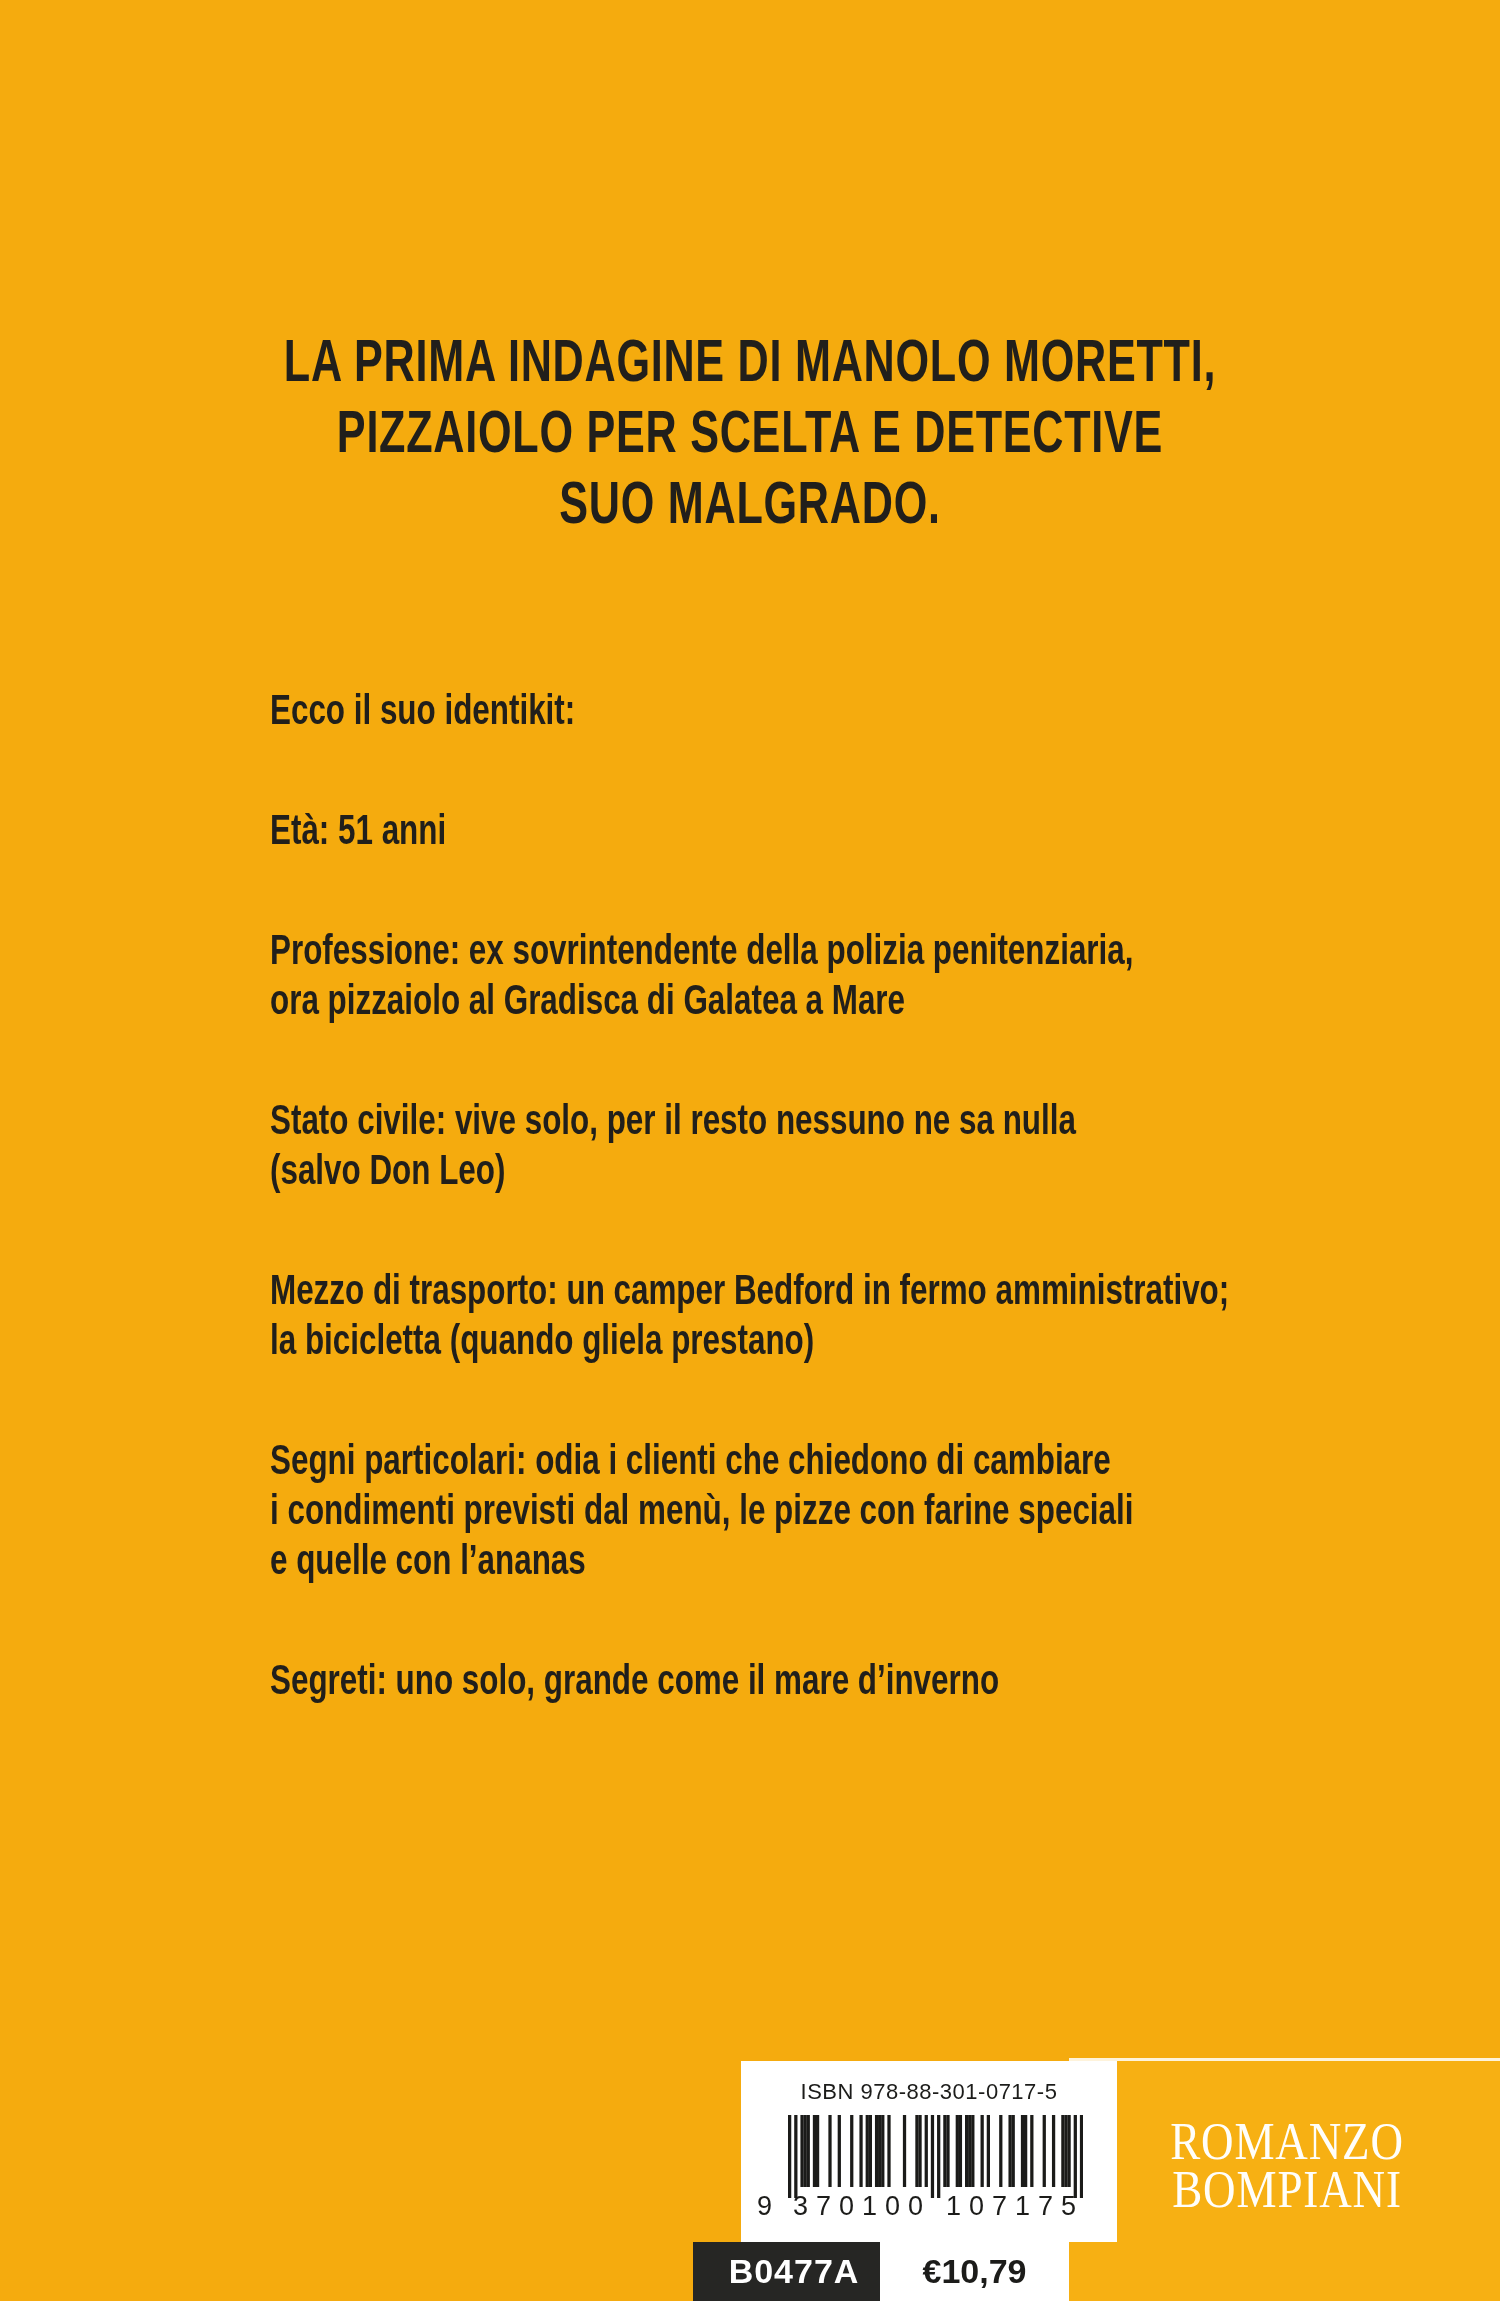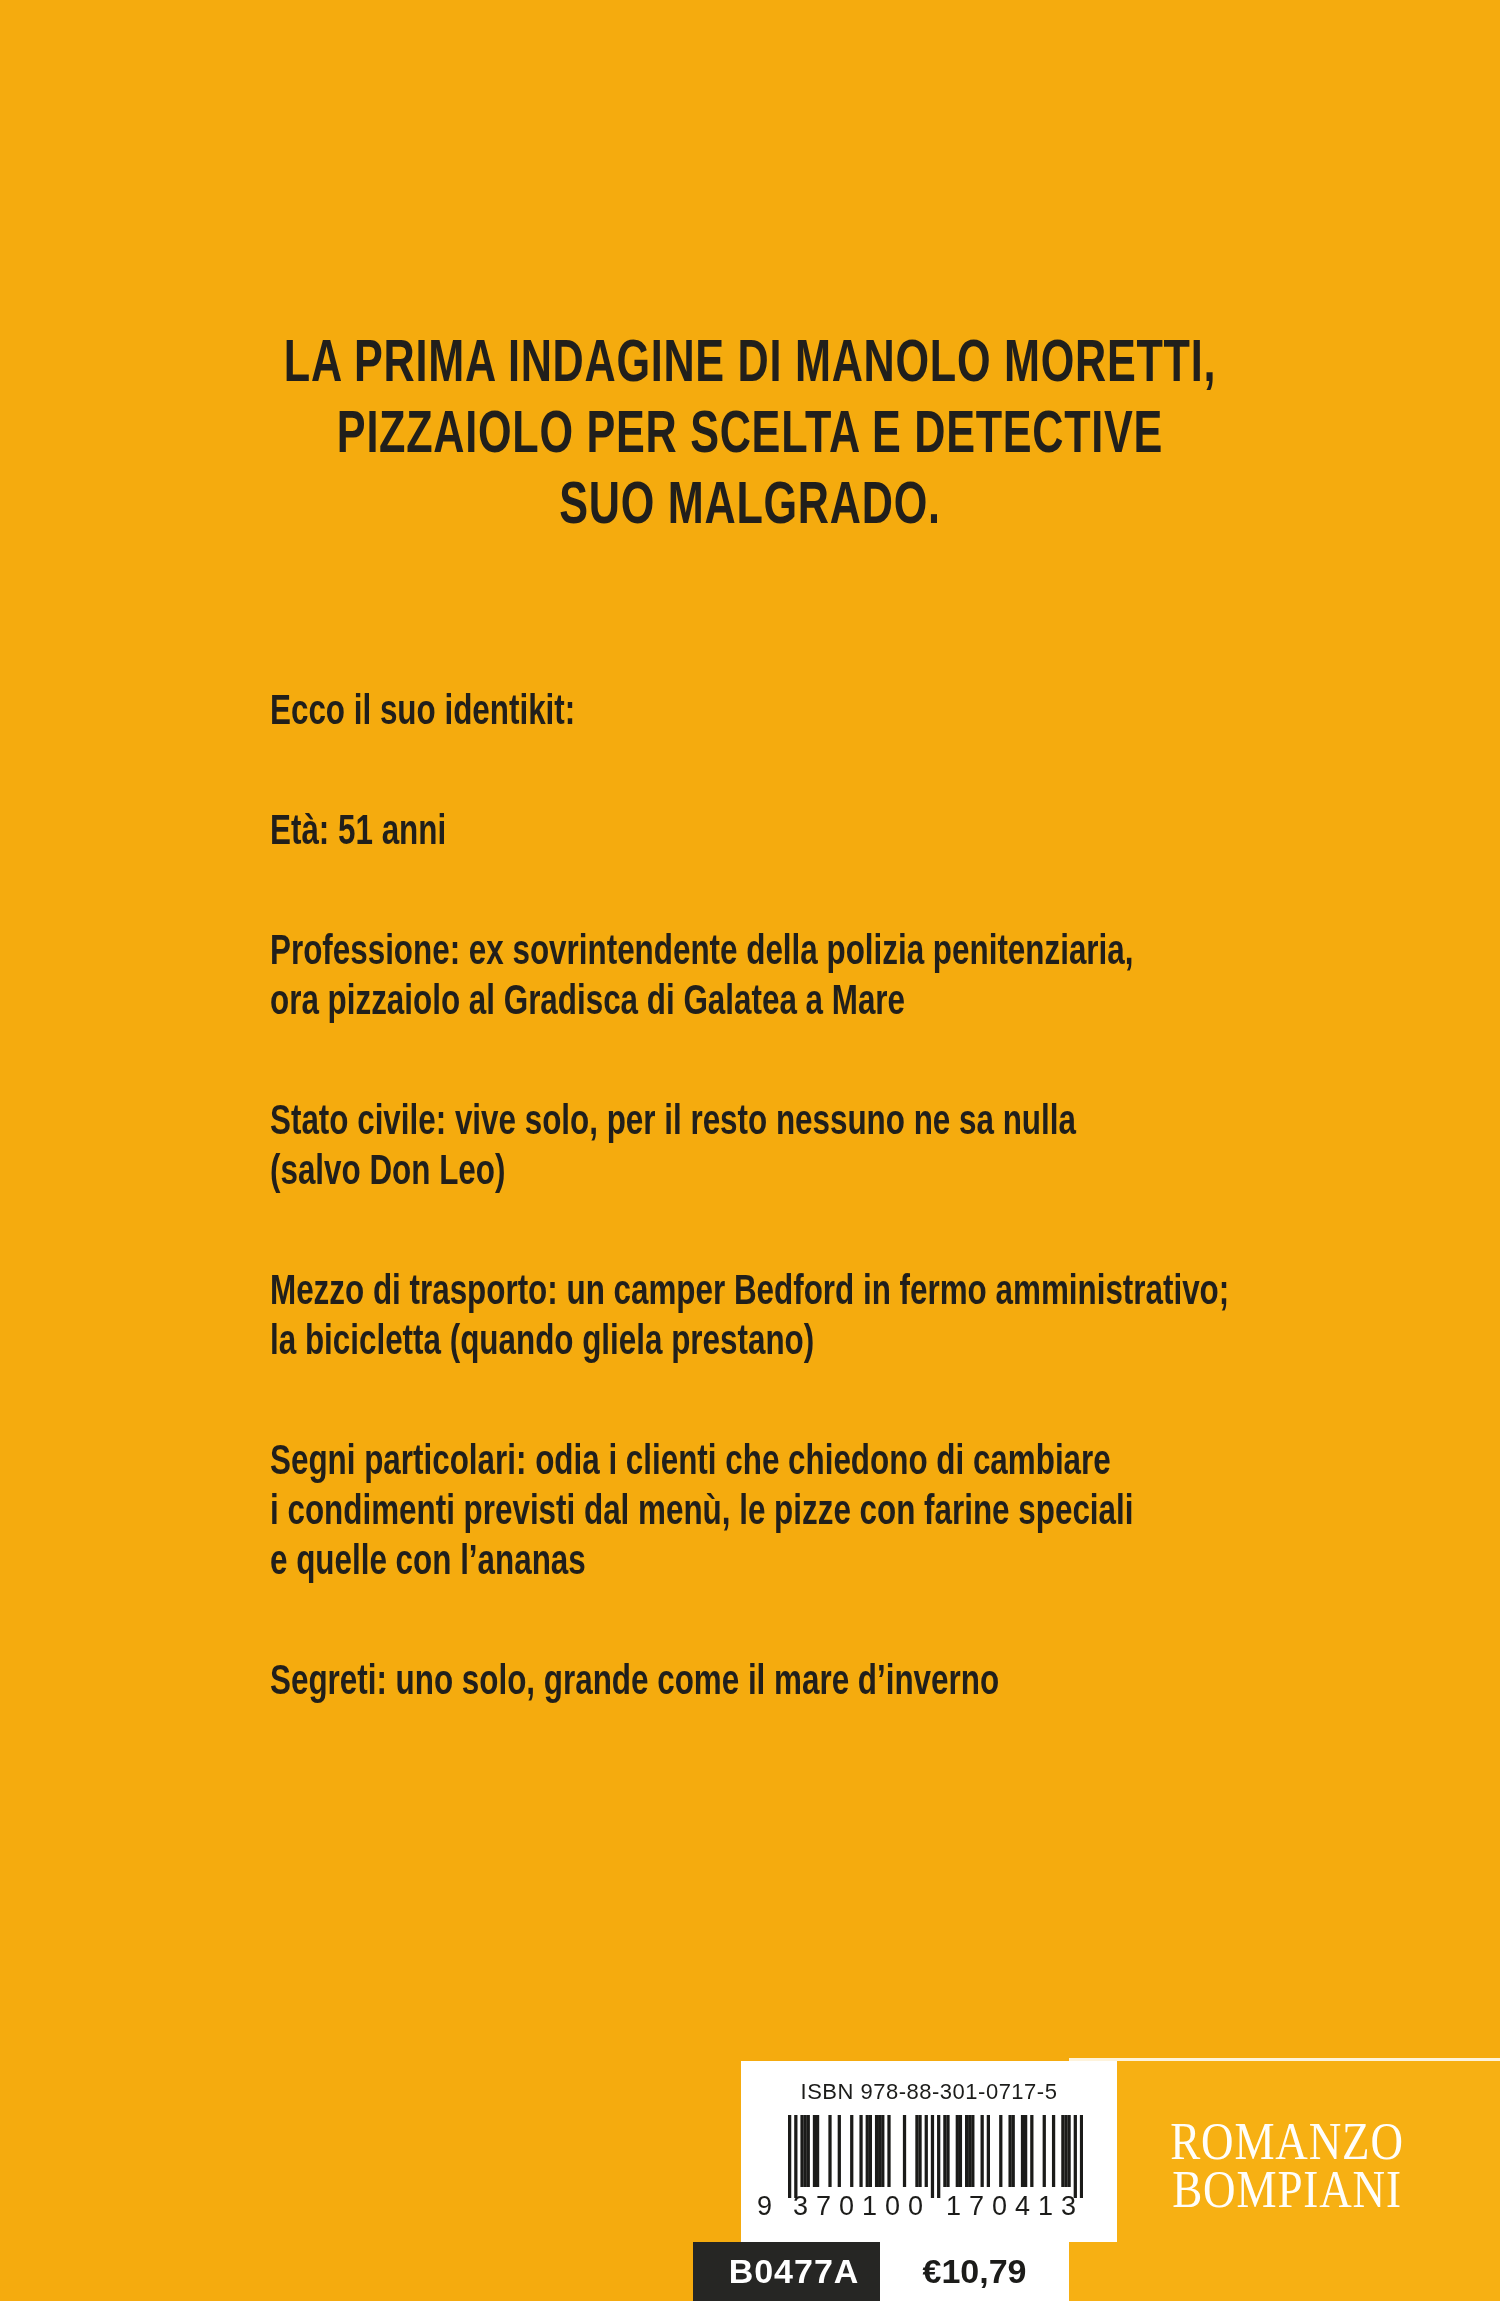--- a/index.html
+++ b/index.html
@@ -156,21 +156,21 @@
         <rect x="263.95" y="0" width="3.26" height="72" fill="#1B1B19"></rect>
         <rect x="273.26" y="0" width="3.26" height="72" fill="#1B1B19"></rect>
         <rect x="276.37" y="0" width="3.26" height="72" fill="#1B1B19"></rect>
         <rect x="279.47" y="0" width="3.26" height="72" fill="#1B1B19"></rect>
         <rect x="285.68" y="0" width="3.26" height="83" fill="#1B1B19"></rect>
         <rect x="291.89" y="0" width="3.26" height="83" fill="#1B1B19"></rect>
       </svg></div>
   <div class="digit-row">
     <span class="digit-first">9</span>
     <span class="digit-group1">370100</span>
-    <span class="digit-group2">170413</span>
+    <span class="digit-group2">107175</span>
   </div>
 </div>
 
 <div class="code-box">B0477A</div>
 <div class="price-box">€10,79</div>
 
 <div class="publisher">ROMANZO
 BOMPIANI</div>
 
 </body></html>

